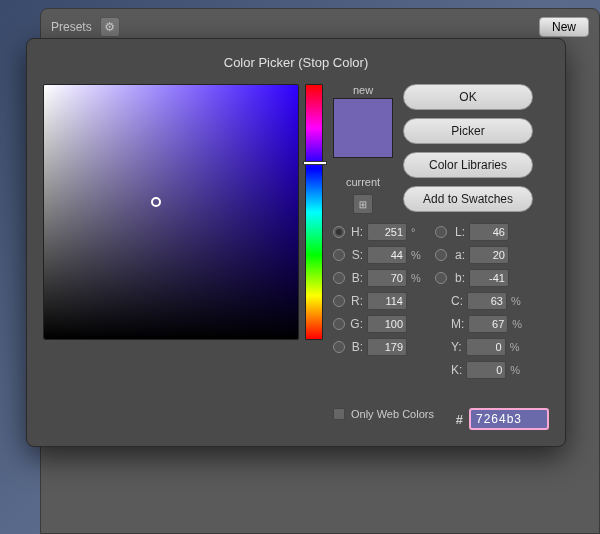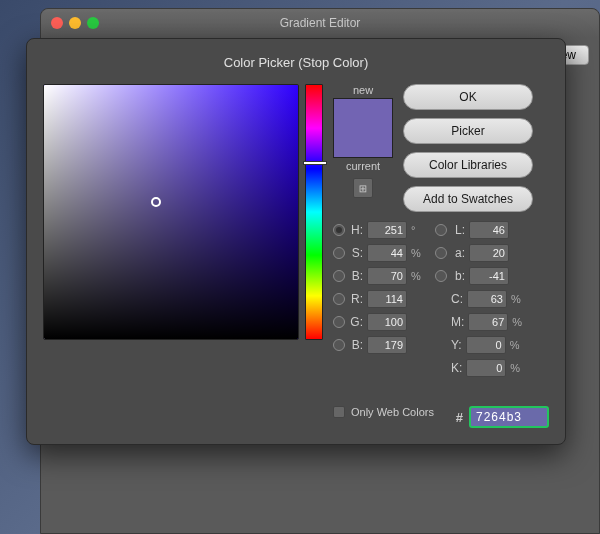--- a/index.html
+++ b/index.html
@@ -220,20 +220,21 @@
     .color-current {
       position: absolute;
       bottom: 0; left: 0; right: 0;
       height: 50%;
       background: #7264b3;
     }
 
     .current-label {
       color: #ccc;
       font-size: 11px;
+      margin-top: 16px;
     }
 
     .swatch-icon {
       width: 20px;
       height: 20px;
       background: #666;
       border: 1px solid #444;
       border-radius: 2px;
       display: flex;
       align-items: center;
@@ -329,21 +330,21 @@
     .hex-label {
       color: #ccc;
       font-size: 13px;
       font-weight: bold;
     }
 
     .hex-input {
       width: 80px;
       height: 22px;
       background: #6a6aaa;
-      border: 2px solid #22c55e;
+      border: 2px solid #f9a8d4;
       border-radius: 3px;
       color: #fff;
       font-size: 12px;
       padding: 0 5px;
       outline: none;
       letter-spacing: 1px;
     }
 
     
     .bottom-section {
@@ -410,28 +411,20 @@
       flex-direction: column;
       gap: 3px;
     }
   </style>
 </head>
 <body>
 
 <div class="gradient-editor-bg"></div>
 
 <div class="gradient-editor-window">
-  <div class="gradient-editor-titlebar">
-    <div class="traffic-lights">
-      <div class="traffic-light tl-close"></div>
-      <div class="traffic-light tl-min"></div>
-      <div class="traffic-light tl-max"></div>
-    </div>
-    <span class="gradient-editor-title">Gradient Editor</span>
-  </div>
   <div class="gradient-editor-body">
     <div class="presets-row">
       <span class="presets-label">Presets</span>
       <div class="gear-btn">⚙</div>
       <div class="new-btn">New</div>
     </div>
   </div>
 </div>
 
 <div class="color-picker-dialog">

